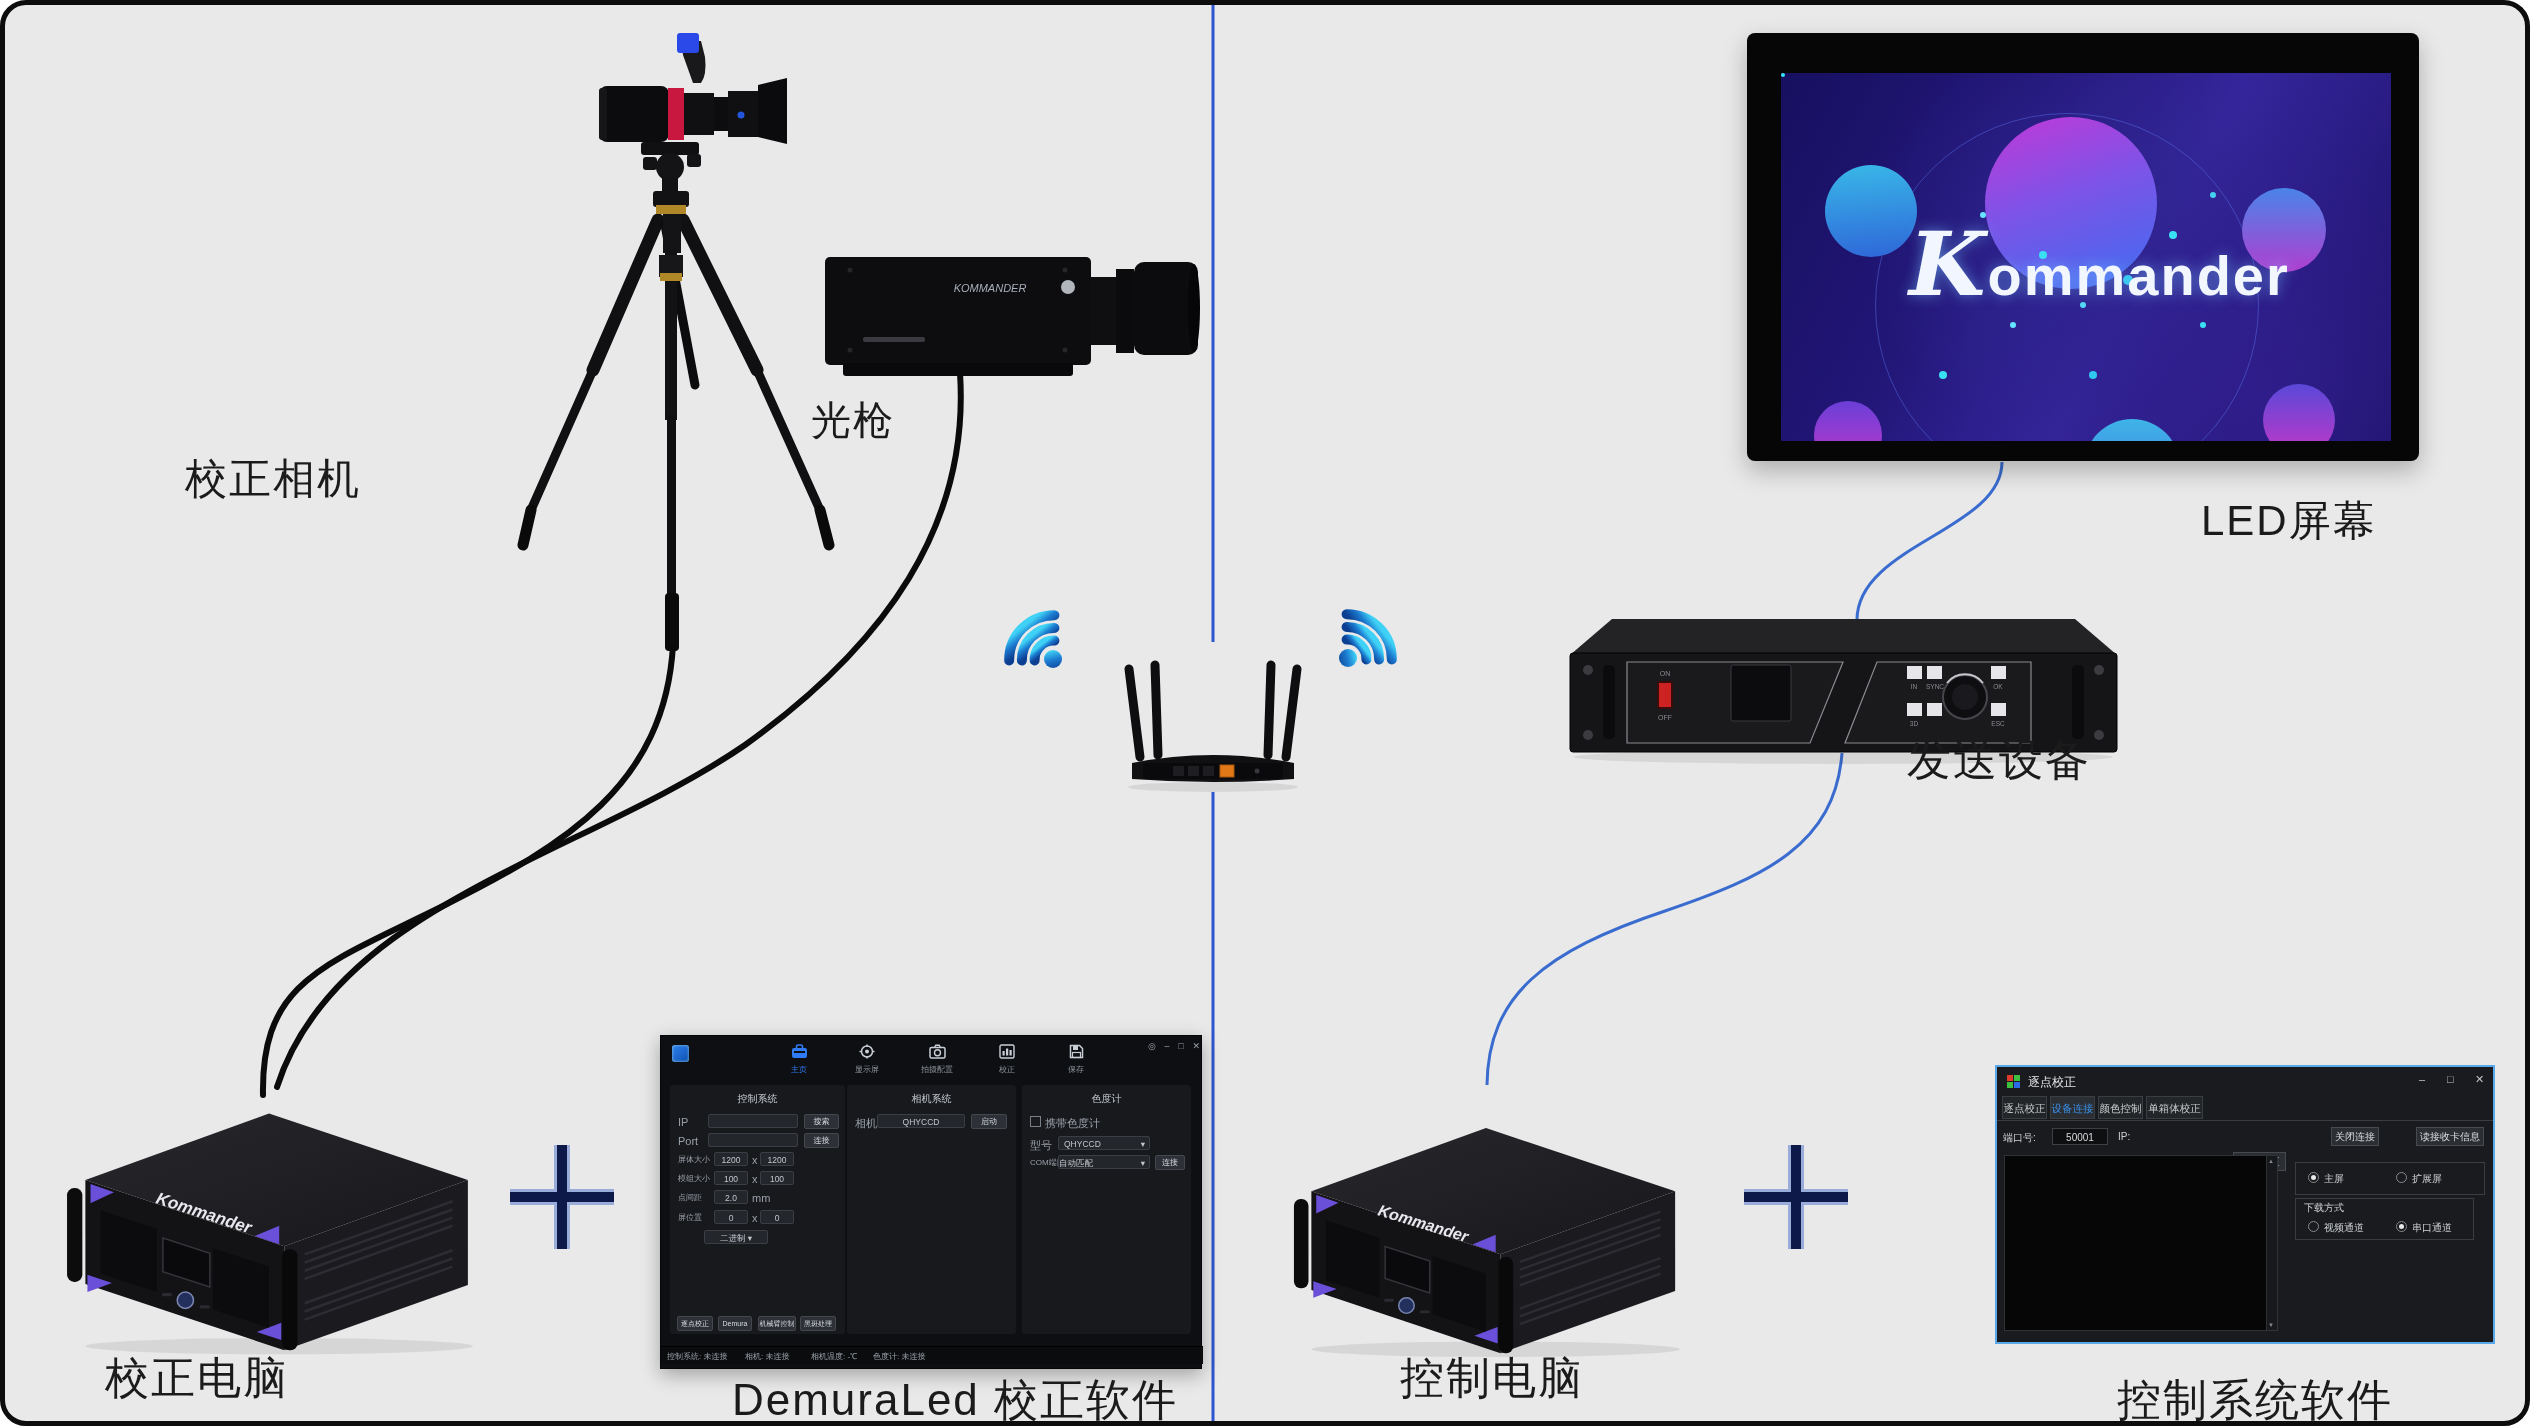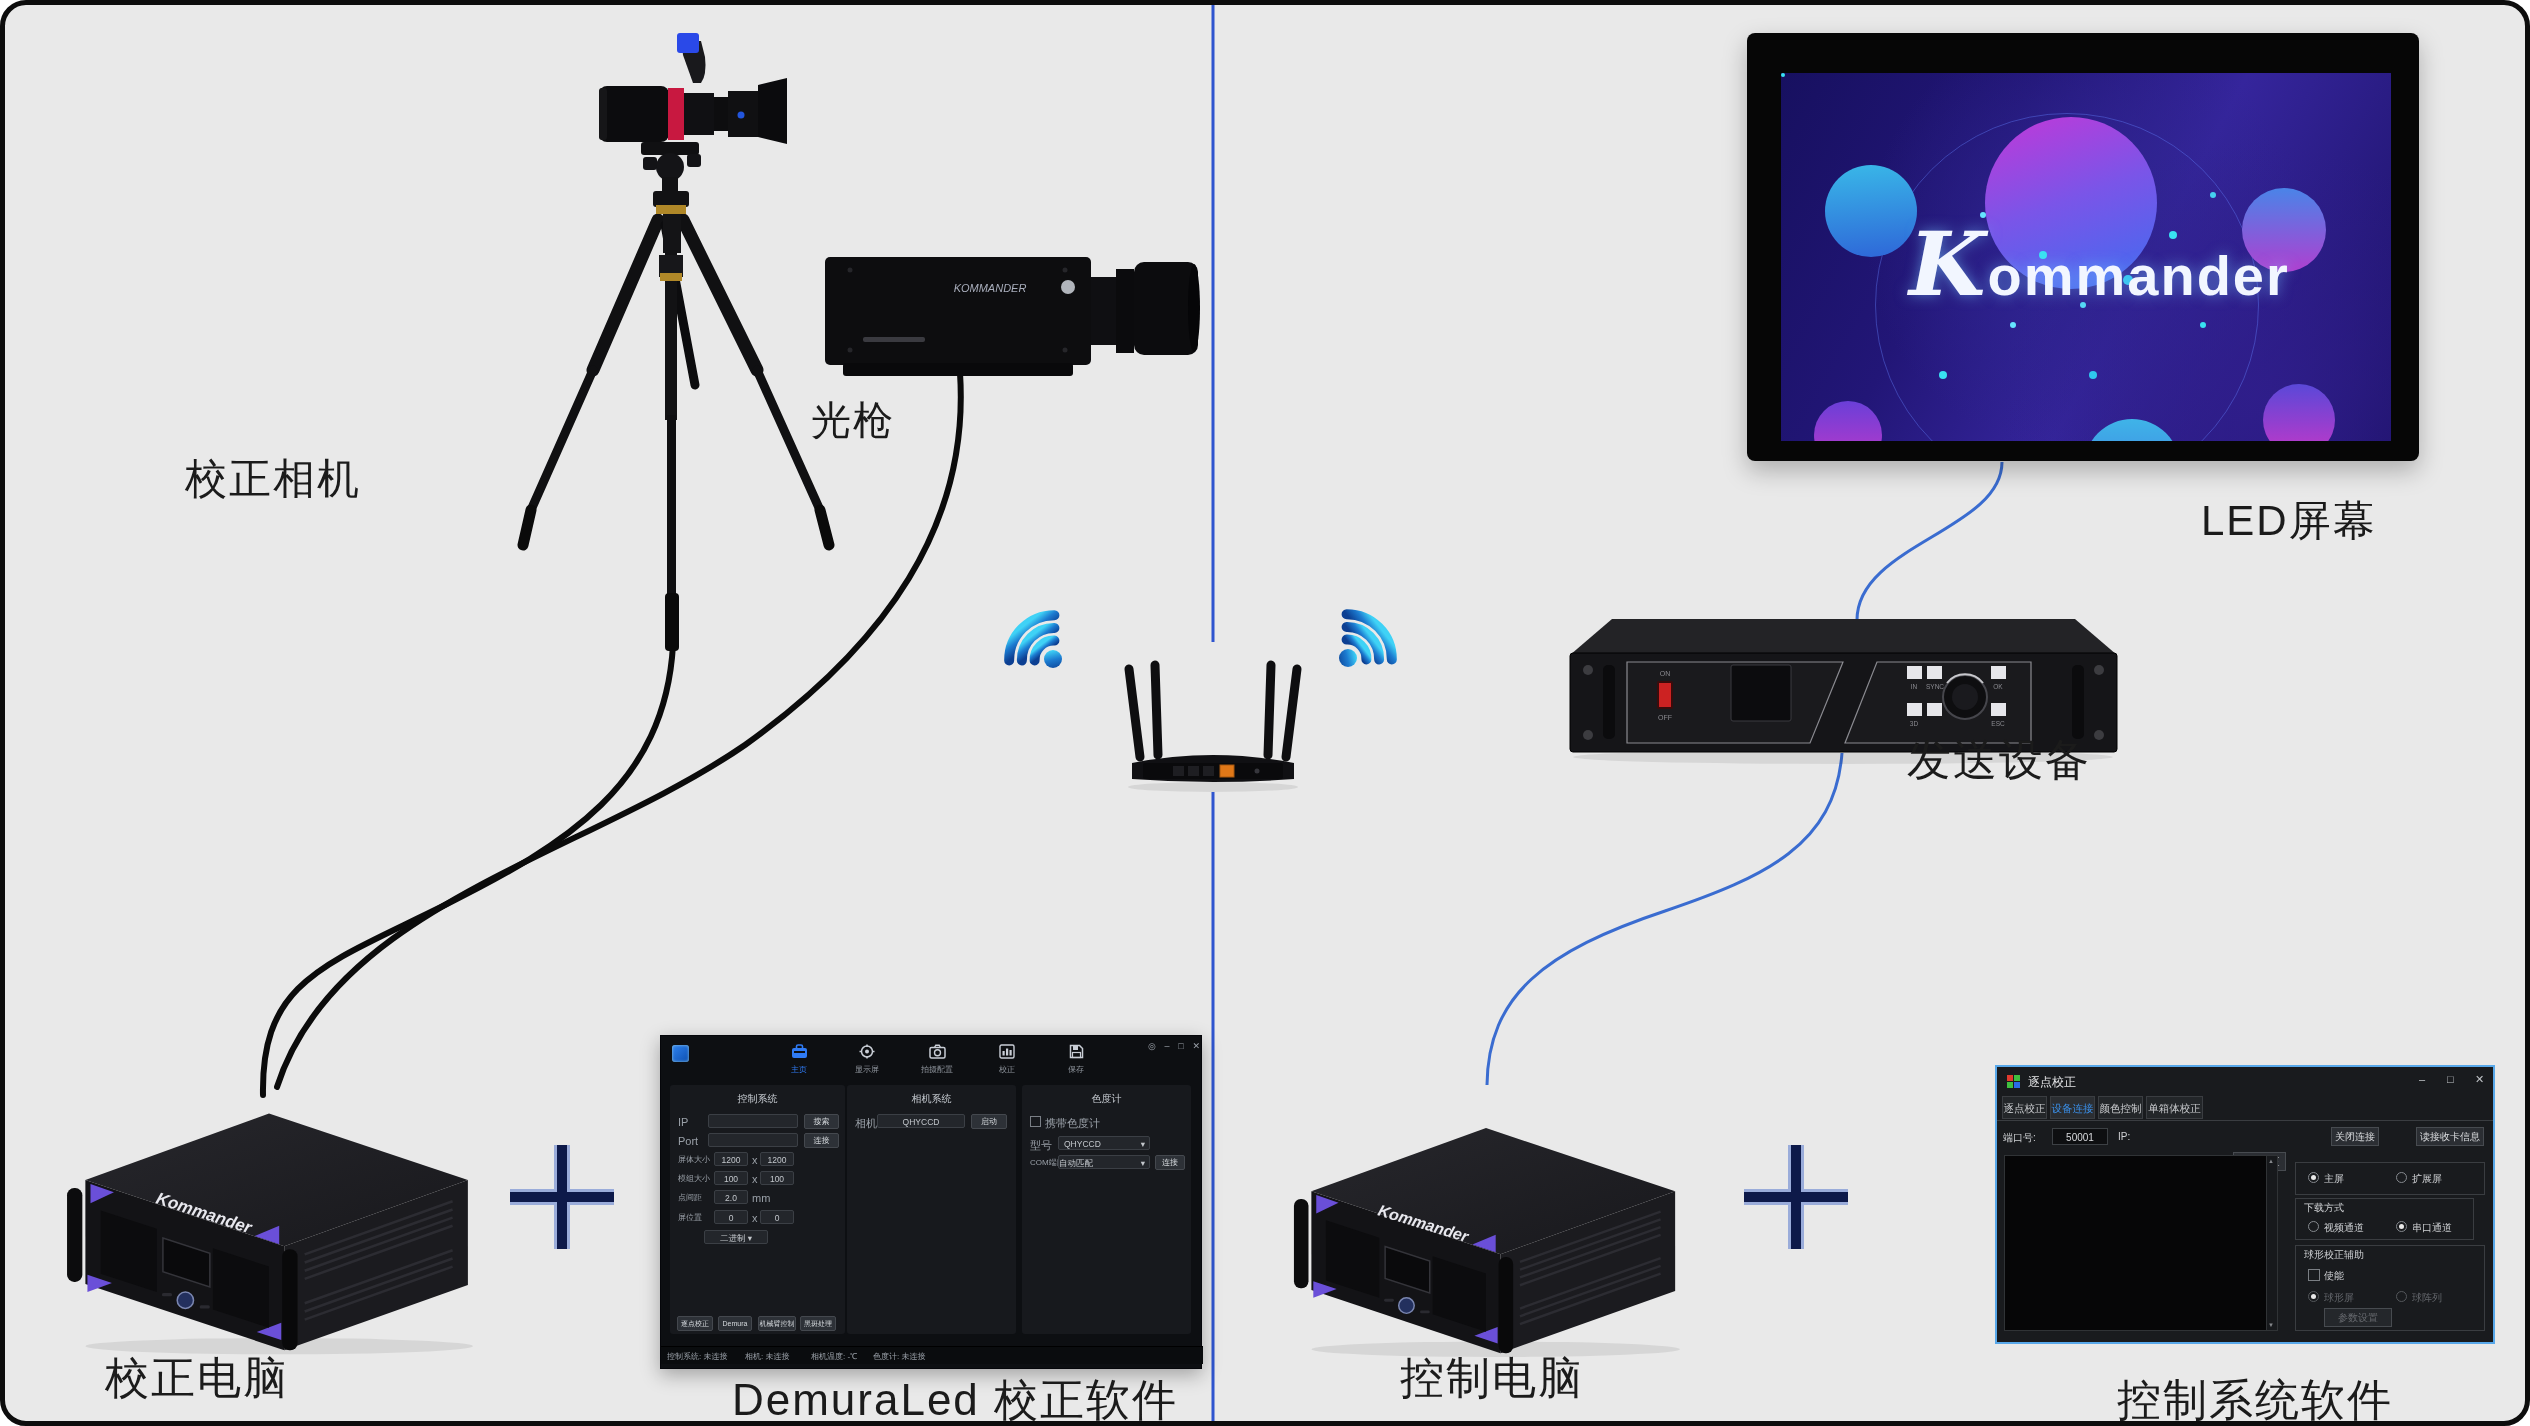--- a/index.html
+++ b/index.html
@@ -441,28 +441,20 @@
 
     <div class="ct-box" style="left:298px;top:95px;width:190px;height:33px;">
       <span class="abs ct-txt" style="left:12px;top:9px;"><span class="radio sel"></span><span>主屏</span></span>
       <span class="abs ct-txt" style="left:100px;top:9px;"><span class="radio"></span><span>扩展屏</span></span>
     </div>
     <div class="ct-box" style="left:298px;top:131px;width:179px;height:42px;">
       <span class="abs ct-txt" style="left:8px;top:2px;">下载方式</span>
       <span class="abs ct-txt" style="left:12px;top:22px;"><span class="radio"></span><span>视频通道</span></span>
       <span class="abs ct-txt" style="left:100px;top:22px;"><span class="radio sel"></span><span>串口通道</span></span>
     </div>
-    <div class="ct-box" style="left:298px;top:178px;width:190px;height:86px;">
-      <span class="abs ct-txt" style="left:8px;top:2px;">球形校正辅助</span>
-      <span class="abs" style="left:12px;top:23px;width:10px;height:10px;border:1px solid #7a7e83;"></span>
-      <span class="abs ct-txt" style="left:28px;top:23px;">使能</span>
-      <span class="abs ct-txt ct-gray" style="left:12px;top:45px;"><span class="radio gray sel"></span><span>球形屏</span></span>
-      <span class="abs ct-txt ct-gray" style="left:100px;top:45px;"><span class="radio gray"></span><span>球阵列</span></span>
-      <div class="ct-btn" style="left:28px;top:62px;width:68px;color:#66696e;background:#24272b;">参数设置</div>
-    </div>
   </div>
 
   <div class="lbl" style="left:180px;top:446px;font-size:42px;">校正相机</div>
   <div class="lbl" style="left:806px;top:388px;font-size:40px;">光枪</div>
   <div class="lbl" style="left:2196px;top:488px;font-size:42px;">LED屏幕</div>
   <div class="lbl" style="left:1902px;top:726px;font-size:44px;">发送设备</div>
   <div class="lbl" style="left:100px;top:1344px;font-size:44px;">校正电脑</div>
   <div class="lbl" style="left:695px;top:1366px;width:510px;text-align:center;font-size:44px;">DemuraLed 校正软件</div>
   <div class="lbl" style="left:1395px;top:1344px;font-size:44px;">控制电脑</div>
   <div class="lbl" style="left:2020px;top:1366px;width:460px;text-align:center;font-size:44px;">控制系统软件</div>

